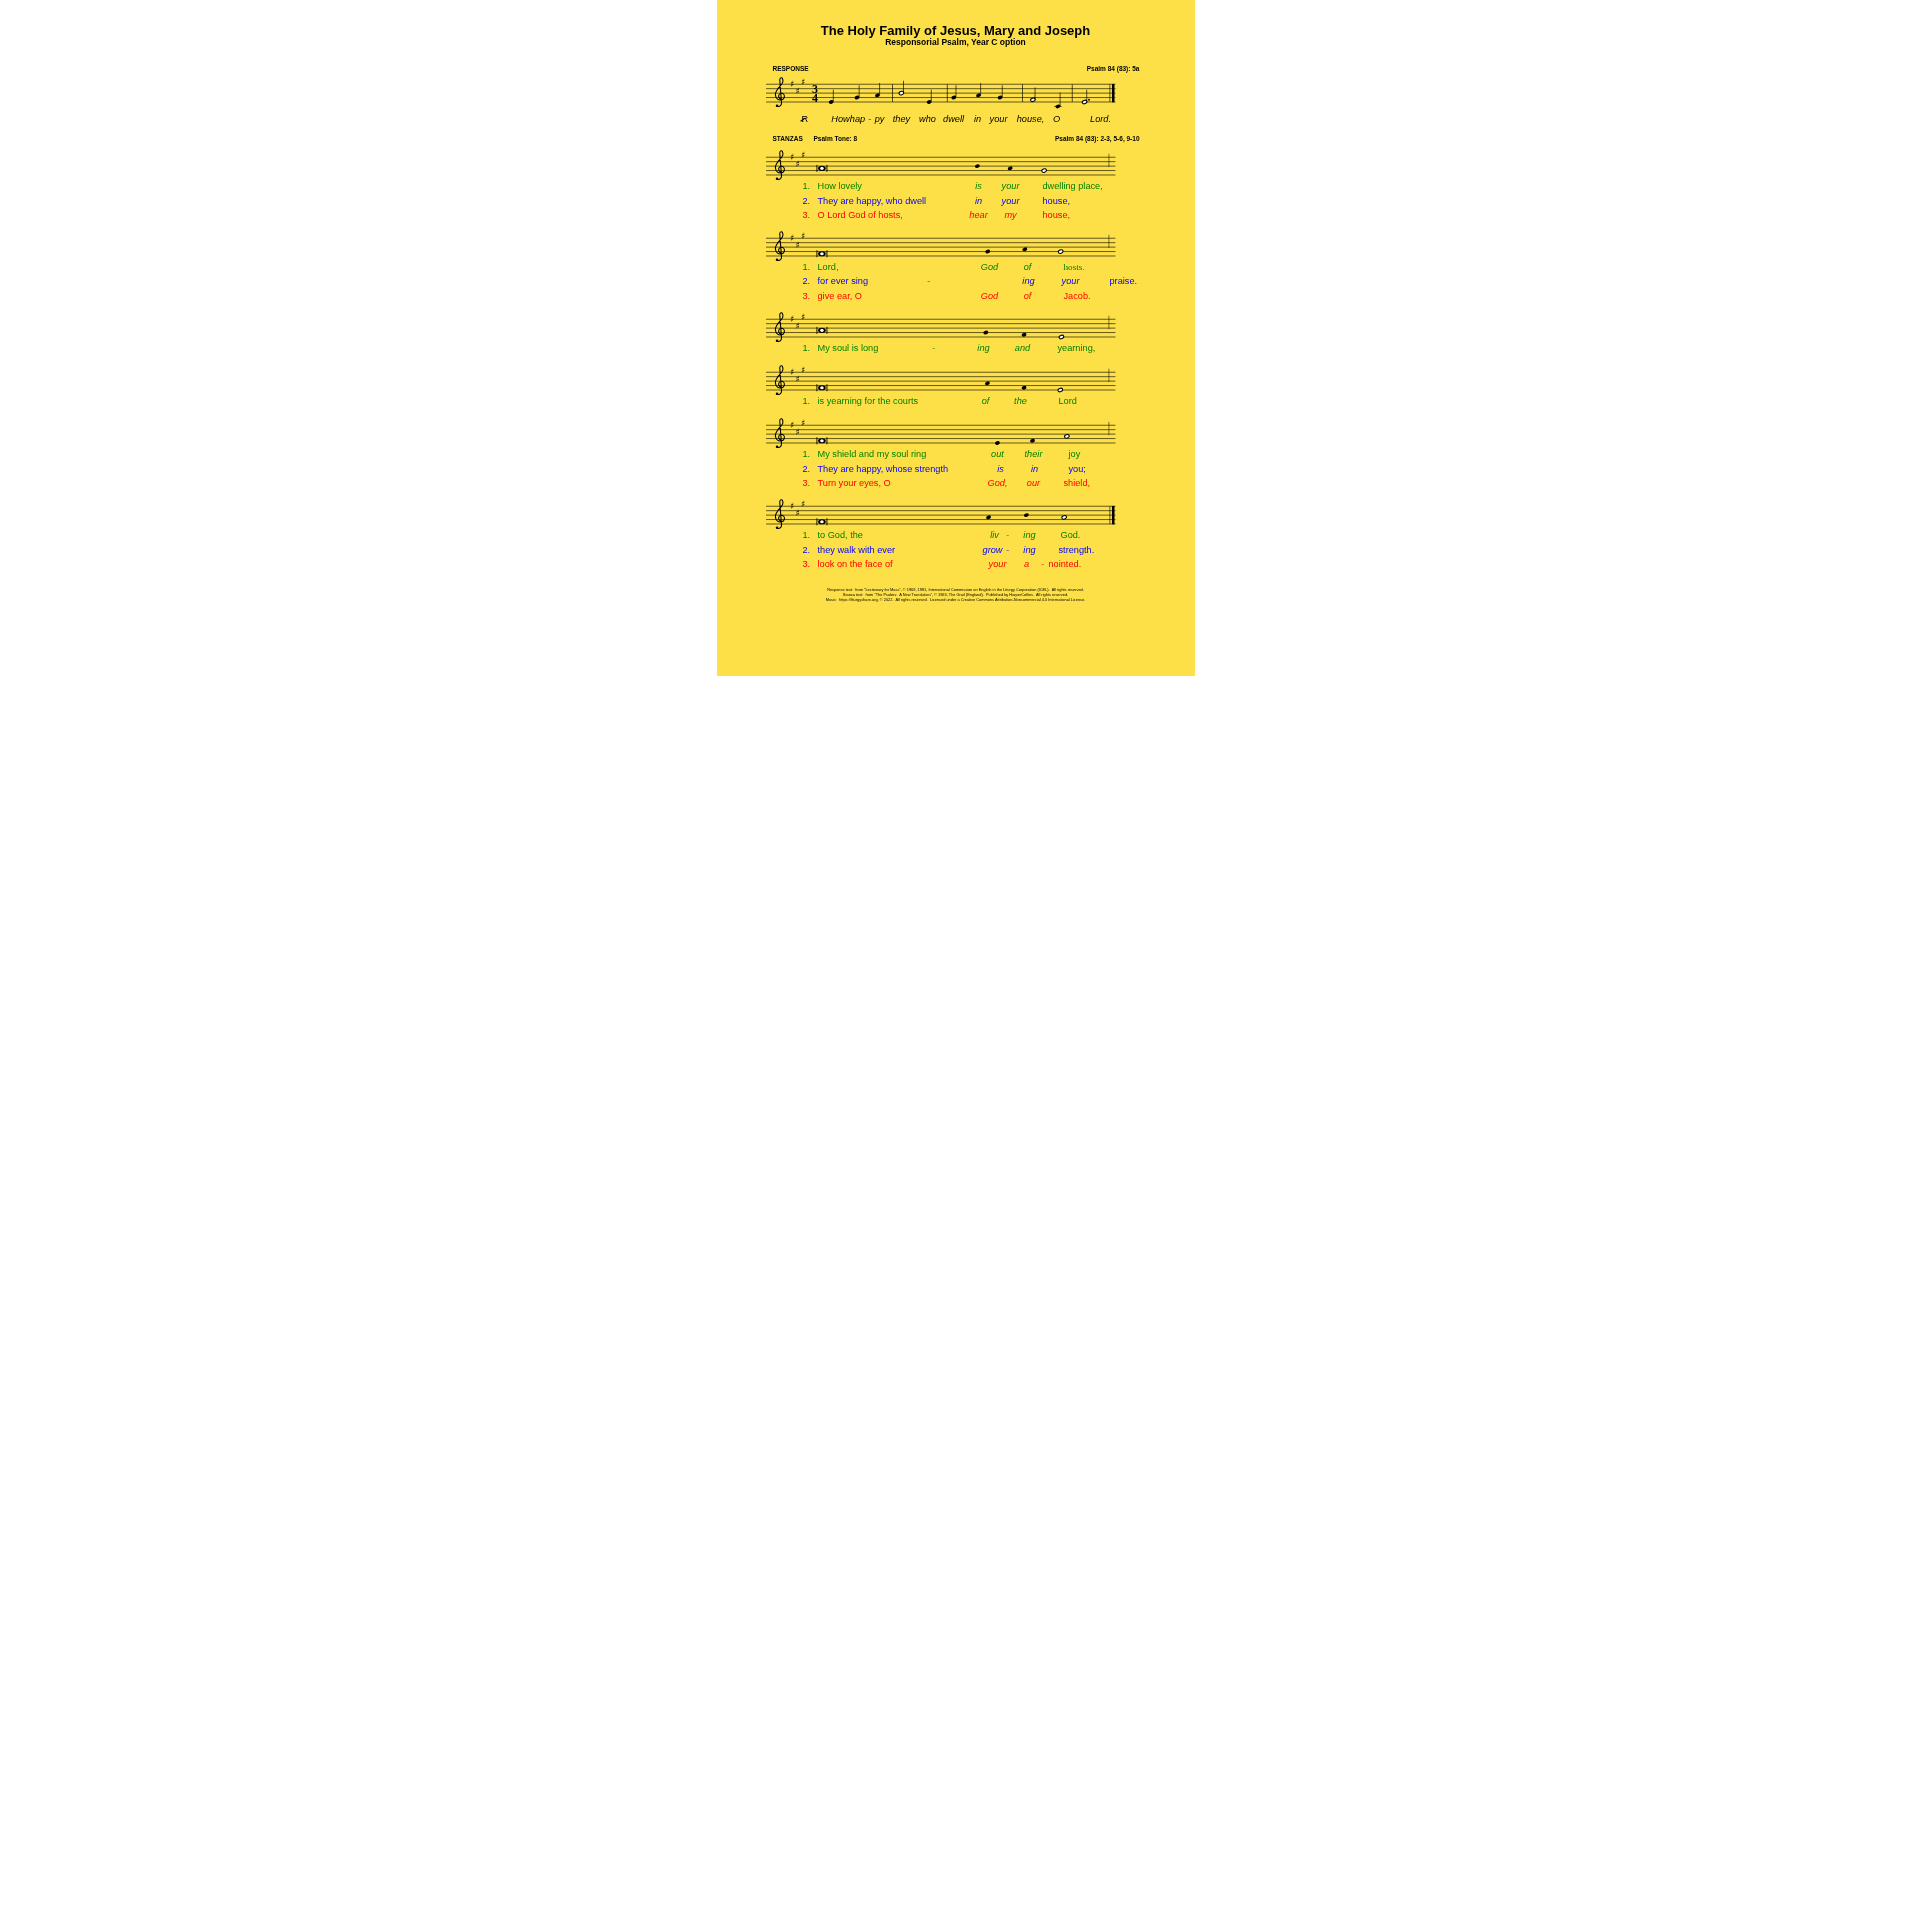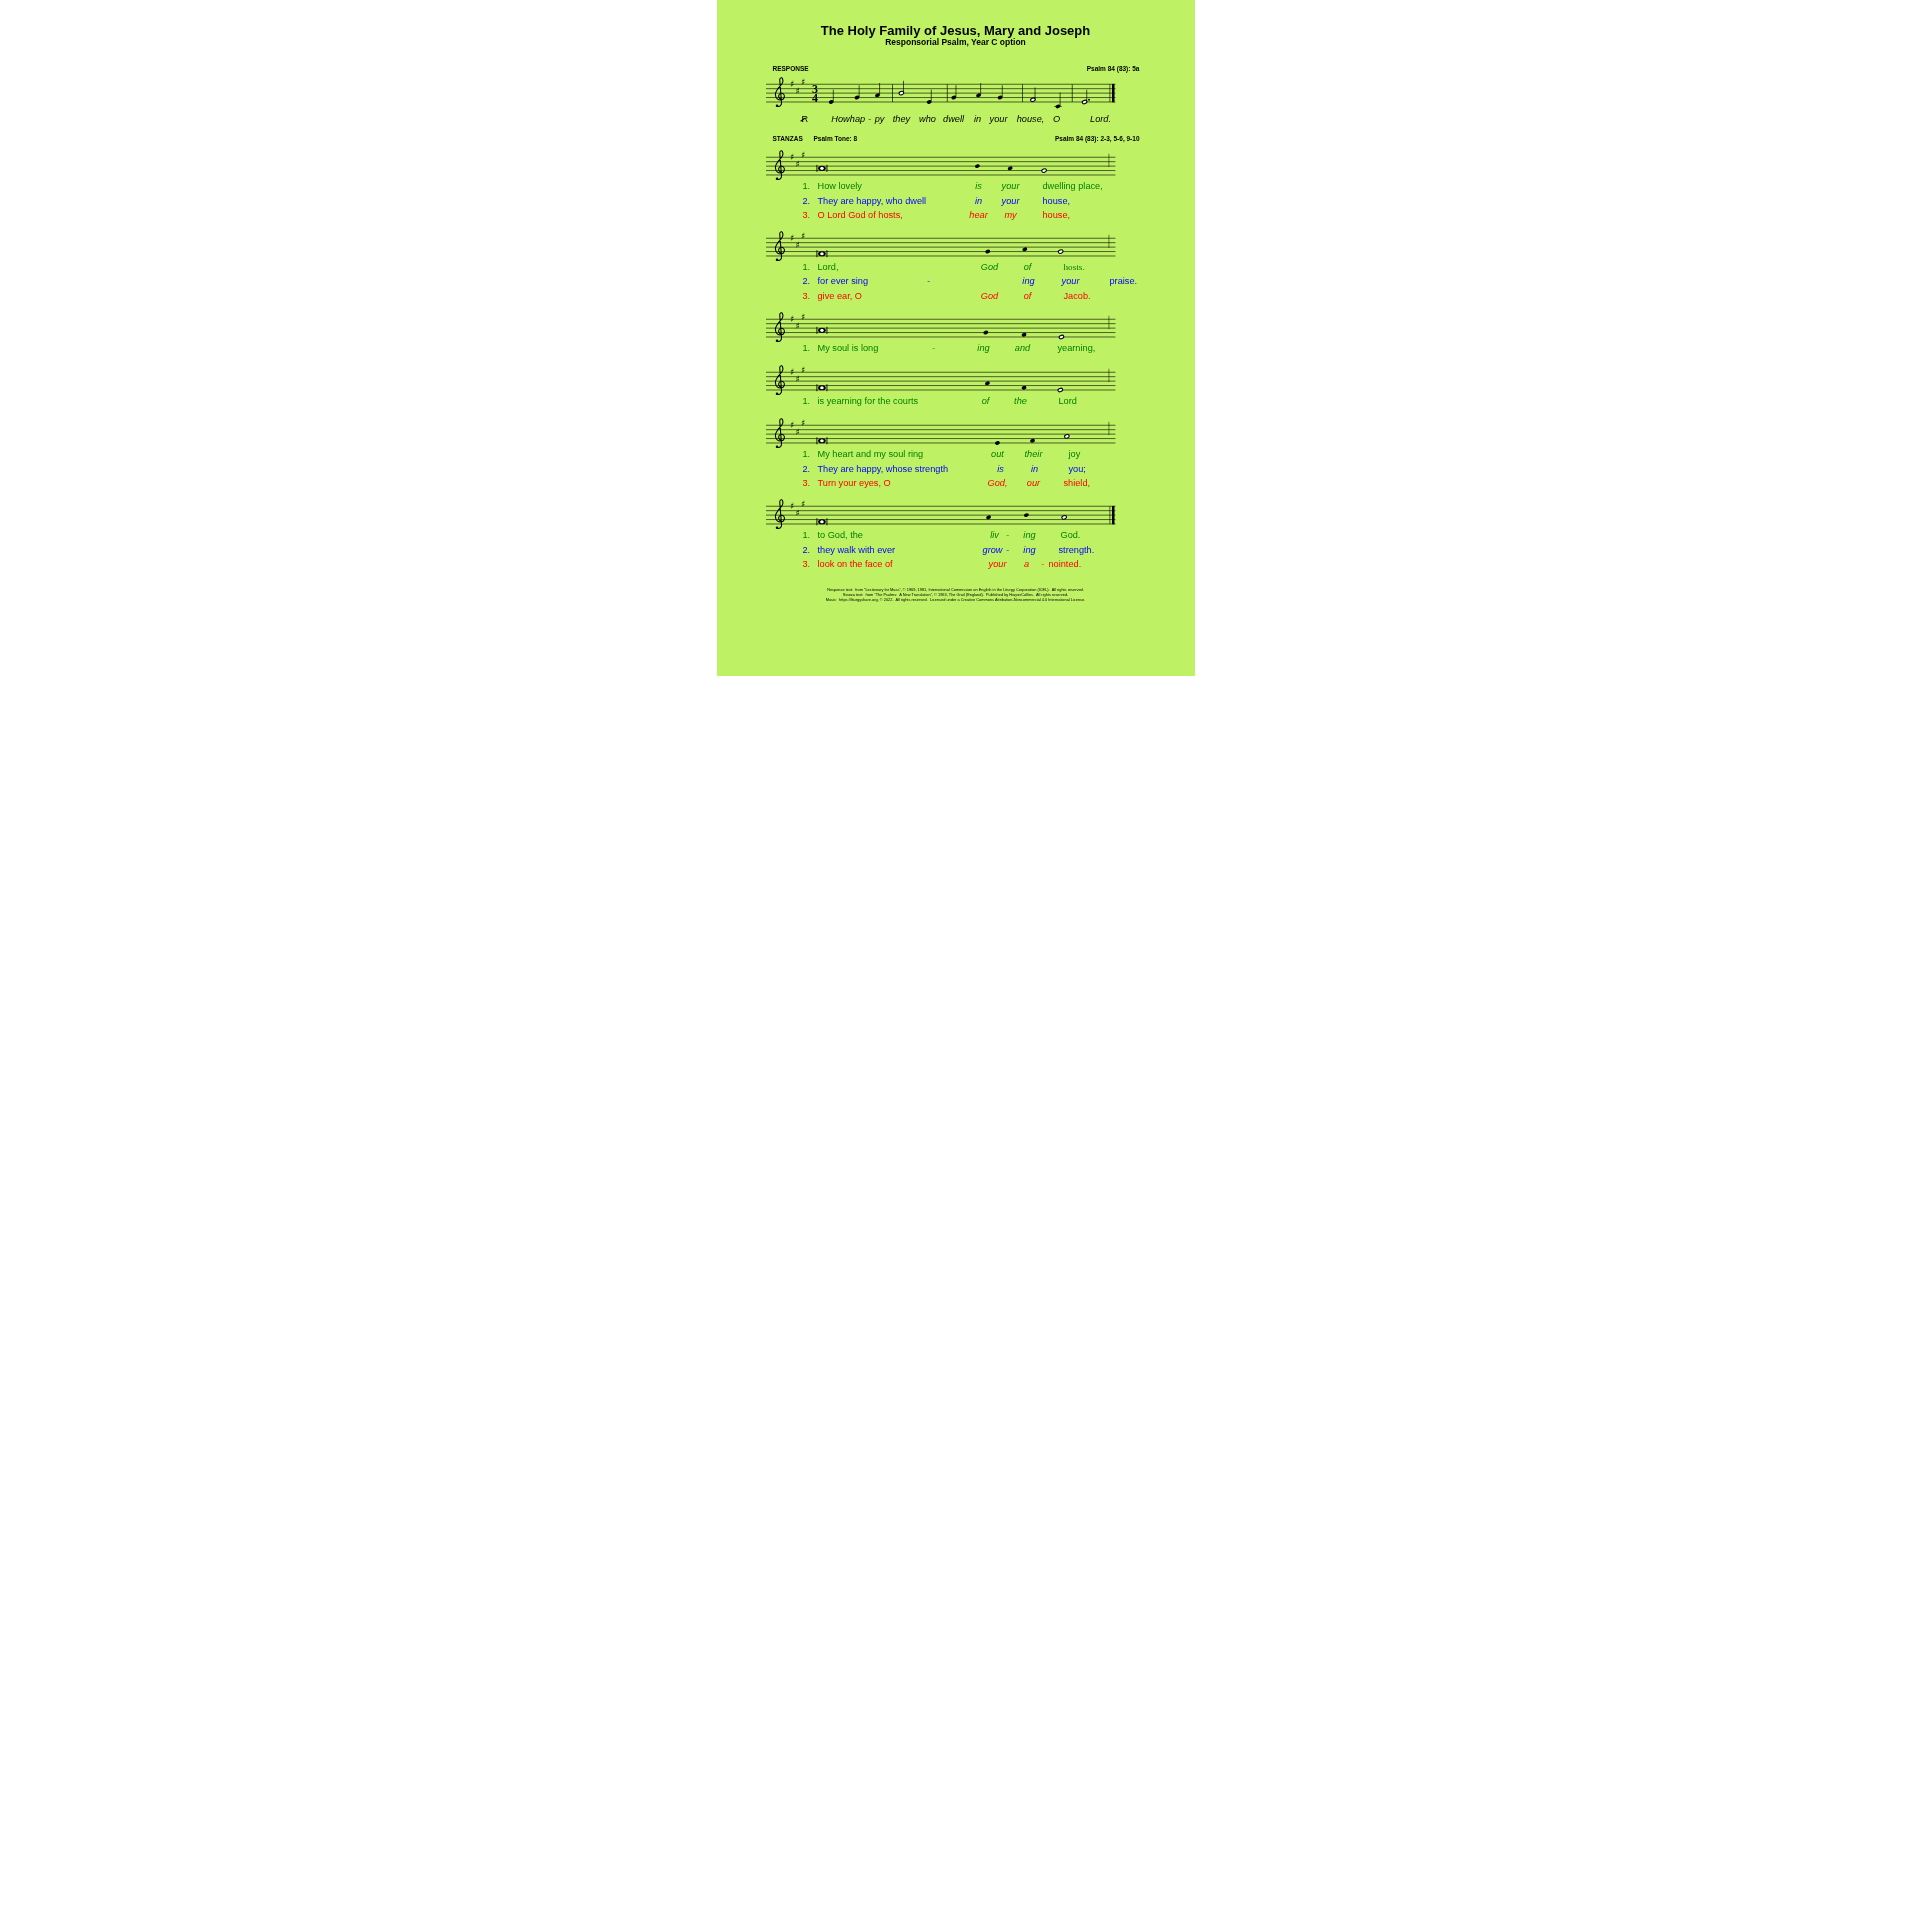--- a/index.html
+++ b/index.html
@@ -1,16 +1,16 @@
 <!DOCTYPE html>
 <html style="font-size:6.2px"><head>
 <meta charset="utf-8">
 <style>
   html,body{margin:0;padding:0;background:#fff;}
-  .page{position:relative;width:478px;height:676px;margin:0 auto;background:#bef264;
+  .page{position:relative;width:478px;height:676px;margin:0 auto;background:#fde047;
         font-family:"Liberation Sans",sans-serif;color:#000;overflow:hidden;}
   .abs{position:absolute;}
   .title{left:0;right:0;top:23px;text-align:center;font-size:13px;font-weight:bold;}
   .subtitle{left:0;right:0;top:37px;text-align:center;font-size:8.5px;font-weight:bold;}
   .hdr-row{left:56px;right:55px;display:flex;justify-content:space-between;
            font-size:6.5px;font-weight:bold;}
   .hdr-left span{margin-right:10.8px;}
   .staff-host{left:49px;width:351px;height:39px;}
   .lyric-line{left:0;width:478px;height:12.3px;line-height:12.3px;font-size:9.2px;}
   .lyric-line span{position:absolute;white-space:nowrap;}
@@ -400,21 +400,21 @@
           </g>
           <g transform="translate(780,54.75)">
             <g transform="rotate(-20)">
               <ellipse cx="0" cy="0" rx="6.2" ry="4.4" fill="#fff" stroke="#000" stroke-width="2.7"></ellipse>
             </g>
           </g>
           <line x1="889" y1="17" x2="889" y2="51.5" stroke="#000" stroke-width="1.3"></line>
         </svg></div>
       <div class="abs lyric-line" style="top: 448px; color: rgb(0, 128, 0);">
         <span style="left: 86px;">1.</span>
-        <span style="left: 101px;">My heart and my soul ring</span>
+        <span style="left: 101px;">My shield and my soul ring</span>
         <span class="syl-c" style="left: 281px;">out</span>
         <span class="syl-c" style="left: 317px;">their</span>
         <span style="left: 352px;">joy</span>
       </div>
       <div class="abs lyric-line" style="top: 463px; color: rgb(0, 0, 255);">
         <span style="left: 86px;">2.</span>
         <span style="left: 101px;">They are happy, whose strength</span>
         <span class="syl-c" style="left: 284px;">is</span>
         <span class="syl-c" style="left: 318px;">in</span>
         <span style="left: 352px;">you;</span>

